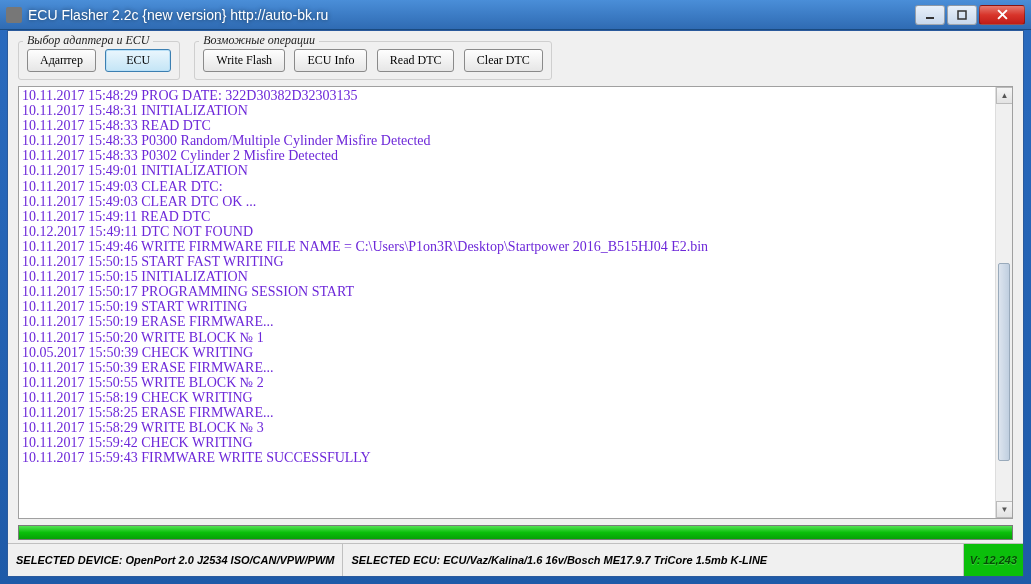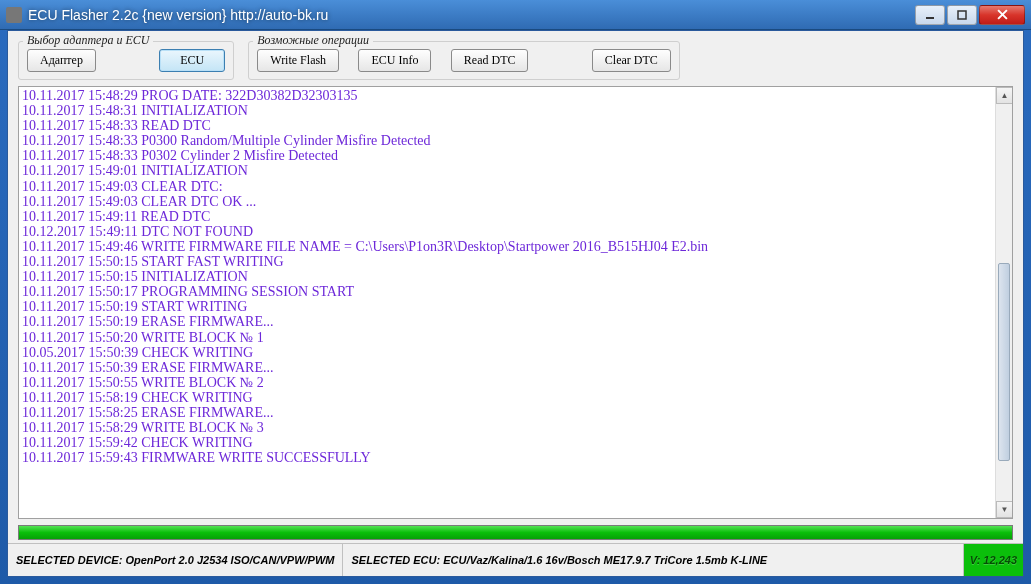--- a/index.html
+++ b/index.html
@@ -83,30 +83,30 @@
     padding: 0 4px;
     font-style: italic;
     font-family: Georgia, "Times New Roman", serif;
     font-size: 12px;
     color: #222;
   }
   .btn {
     display: inline-block;
     min-width: 66px;
     padding: 3px 12px;
-    margin-right: 16px;
+    margin-right: 6px;
     border: 1px solid #8a8a8a;
     border-radius: 3px;
     background: linear-gradient(to bottom, #fefefe 0%, #e6e6e6 100%);
     font-family: Georgia, "Times New Roman", serif;
     font-size: 12px;
     text-align: center;
     cursor: pointer;
   }
-  .btn:last-child { margin-right: 0; margin-left: 44px; }
+  .btn:last-child { margin-right: 0; }
   .btn.active {
     border: 1px solid #3c7fb1;
     background: linear-gradient(to bottom, #eaf6fd 0%, #c4e5f6 100%);
     box-shadow: inset 0 0 0 1px #b9e0f7;
   }
 
   
   .log-wrap {
     flex: 1;
     margin: 0 10px 6px 10px;

